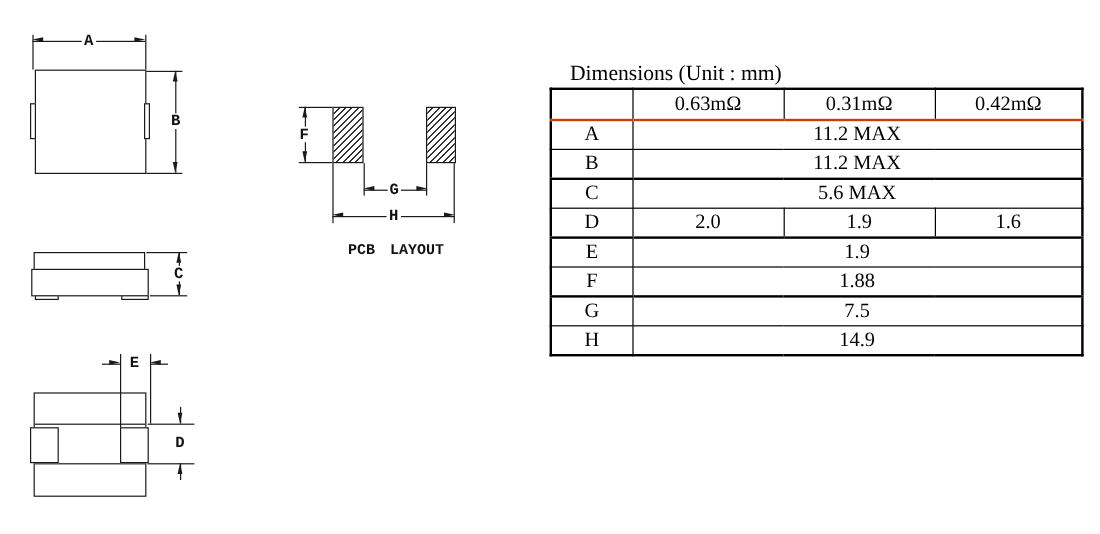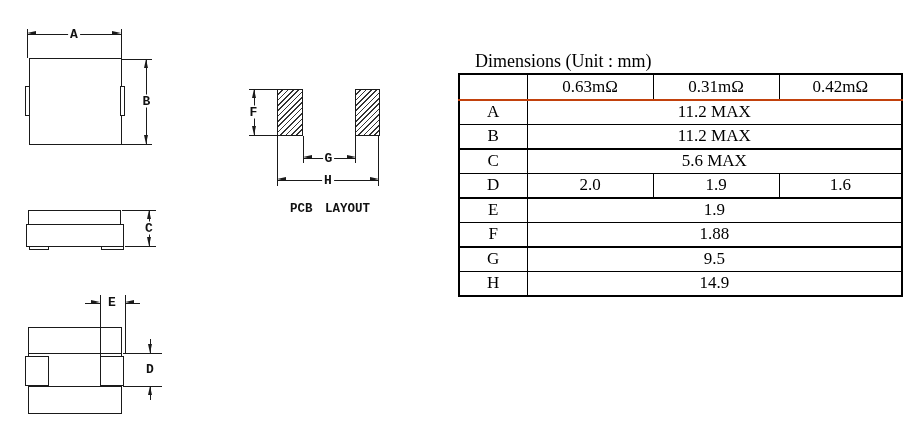--- a/index.html
+++ b/index.html
@@ -160,21 +160,21 @@
     <tr>
       <td>E</td>
       <td colspan="3">1.9</td>
     </tr>
     <tr class="thick">
       <td>F</td>
       <td colspan="3">1.88</td>
     </tr>
     <tr>
       <td>G</td>
-      <td colspan="3">9.5</td>
+      <td colspan="3">7.5</td>
     </tr>
     <tr>
       <td>H</td>
       <td colspan="3">14.9</td>
     </tr>
   </tbody>
     </table>
 
 </div>
 

